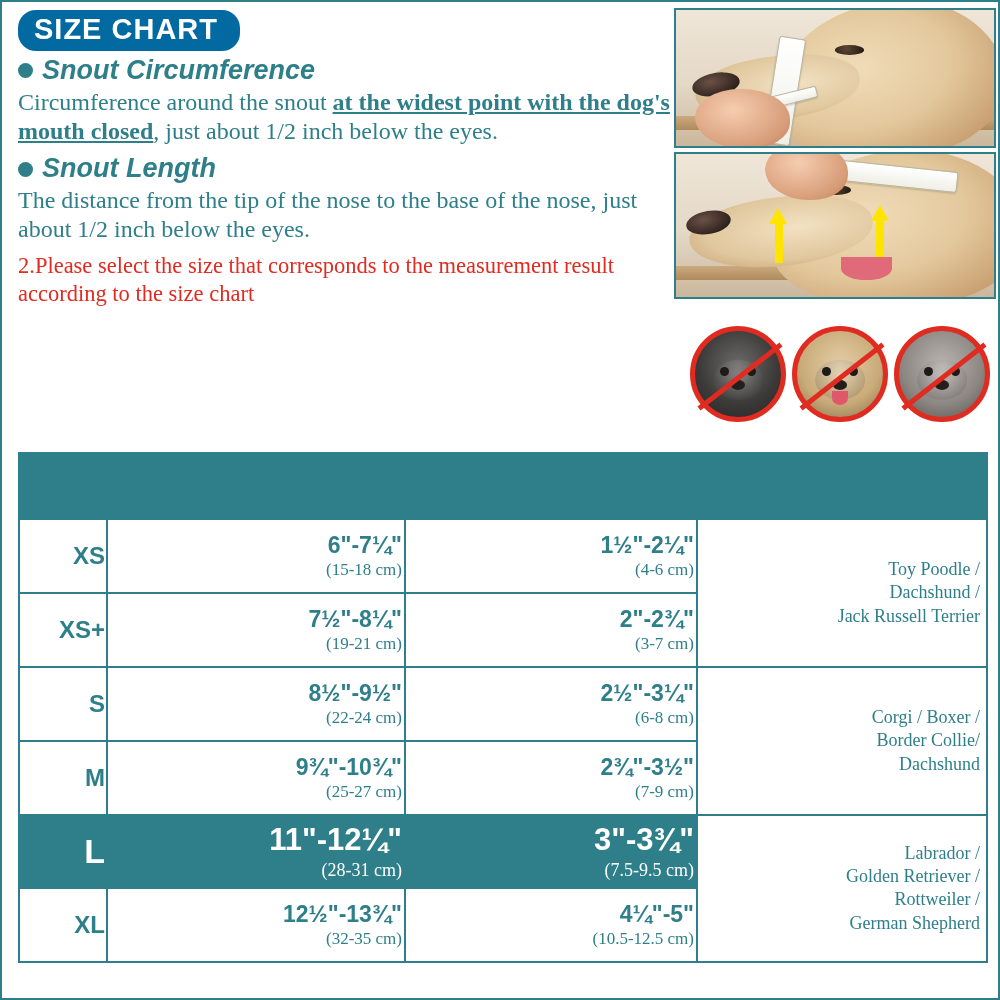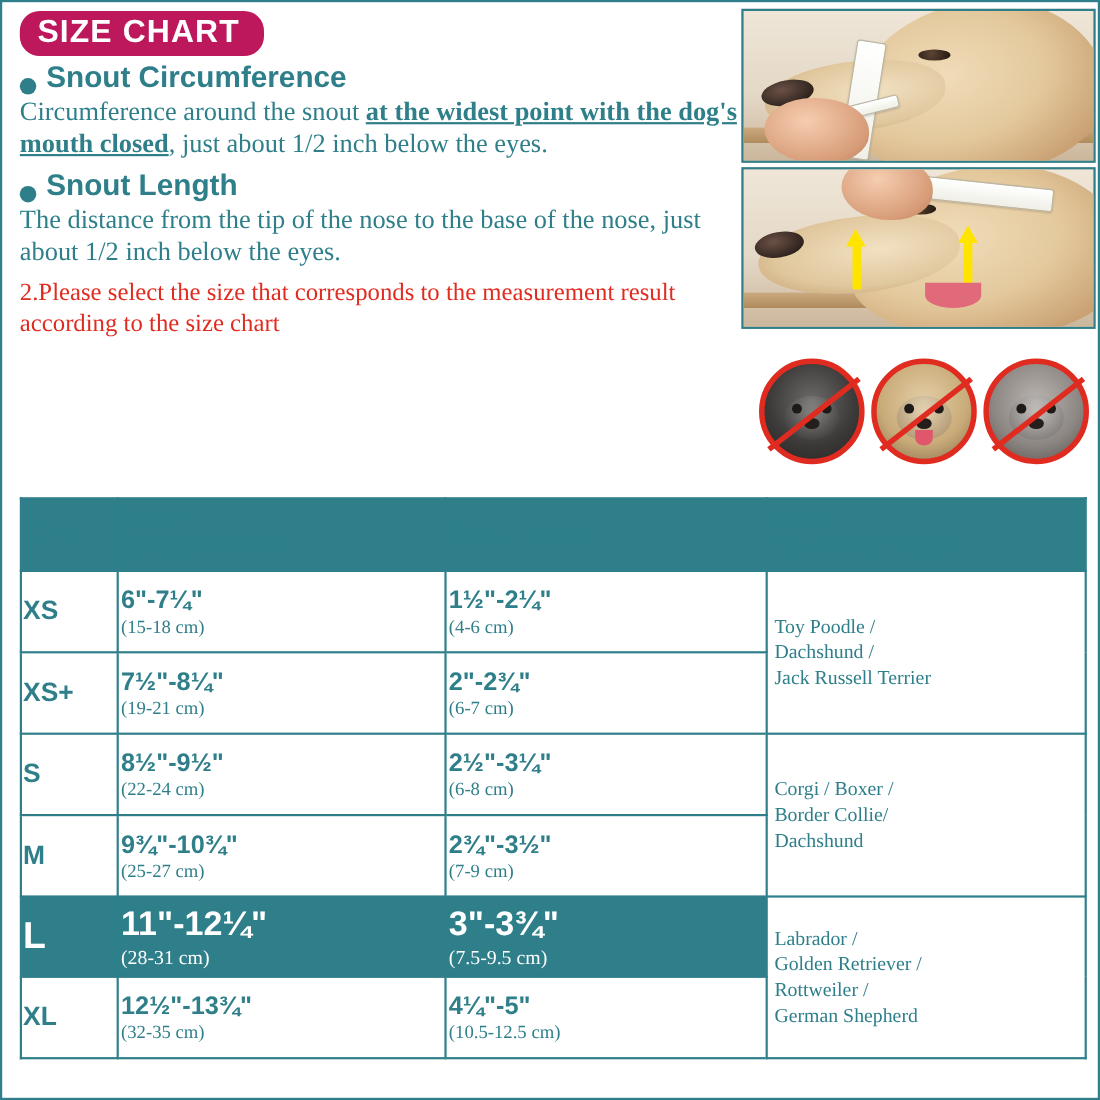--- a/index.html
+++ b/index.html
@@ -21,44 +21,45 @@
     height: 1000px;
     box-sizing: border-box;
     border: 2px solid #2e7f8a;
   }
 
   
   .title-band {
     position: absolute;
     left: 16px;
     top: 8px;
-    background: #be185d;
+    background: #0369a1;
     border-radius: 18px;
     padding: 3px 22px 5px 16px;
   }
   .title-band .title-text {
     font-family: "Liberation Sans", sans-serif;
     font-weight: bold;
     font-size: 29px;
     letter-spacing: 1px;
     color: #ffffff;
   }
 
   
   .info {
     position: absolute;
     left: 16px;
     top: 50px;
     width: 652px;
   }
   .sec-head {
     display: flex;
-    align-items: flex-end;
+    align-items: center;
     gap: 9px;
     margin-top: 4px;
+    font-style: italic;
   }
   .bullet {
     width: 15px;
     height: 15px;
     border-radius: 50%;
     background: #2e7f8a;
     flex: 0 0 auto;
     display: inline-block;
   }
   .bullet.red { background: #e02b20; }
@@ -252,21 +253,21 @@
     position: absolute;
     left: 16px;
     top: 450px;
     width: 968px;
     border-collapse: collapse;
     table-layout: fixed;
   }
   table.size-table td, table.size-table th {
     border: 2px solid #2e7f8a;
     vertical-align: middle;
-    text-align: left;
+    text-align: right;
     color: #2e7f8a;
   }
   thead th {
     background: #2e7f8a;
     color: #ffffff;
     font-family: "Liberation Sans", sans-serif;
     font-weight: bold;
     font-size: 21px;
     line-height: 1.12;
     padding: 6px 2px;
@@ -449,21 +450,21 @@
         </td>
       </tr>
       <tr class="row-h">
         <td class="size-cell">XS+</td>
         <td class="meas">
           <span class="big">7½"-8¼"</span>
           <span class="sm">(19-21 cm)</span>
         </td>
         <td class="meas">
           <span class="big">2"-2¾"</span>
-          <span class="sm">(6-7 cm)</span>
+          <span class="sm">(3-7 cm)</span>
         </td>
       </tr>
       <tr class="row-h">
         <td class="size-cell">S</td>
         <td class="meas">
           <span class="big">8½"-9½"</span>
           <span class="sm">(22-24 cm)</span>
         </td>
         <td class="meas">
           <span class="big">2½"-3¼"</span>

